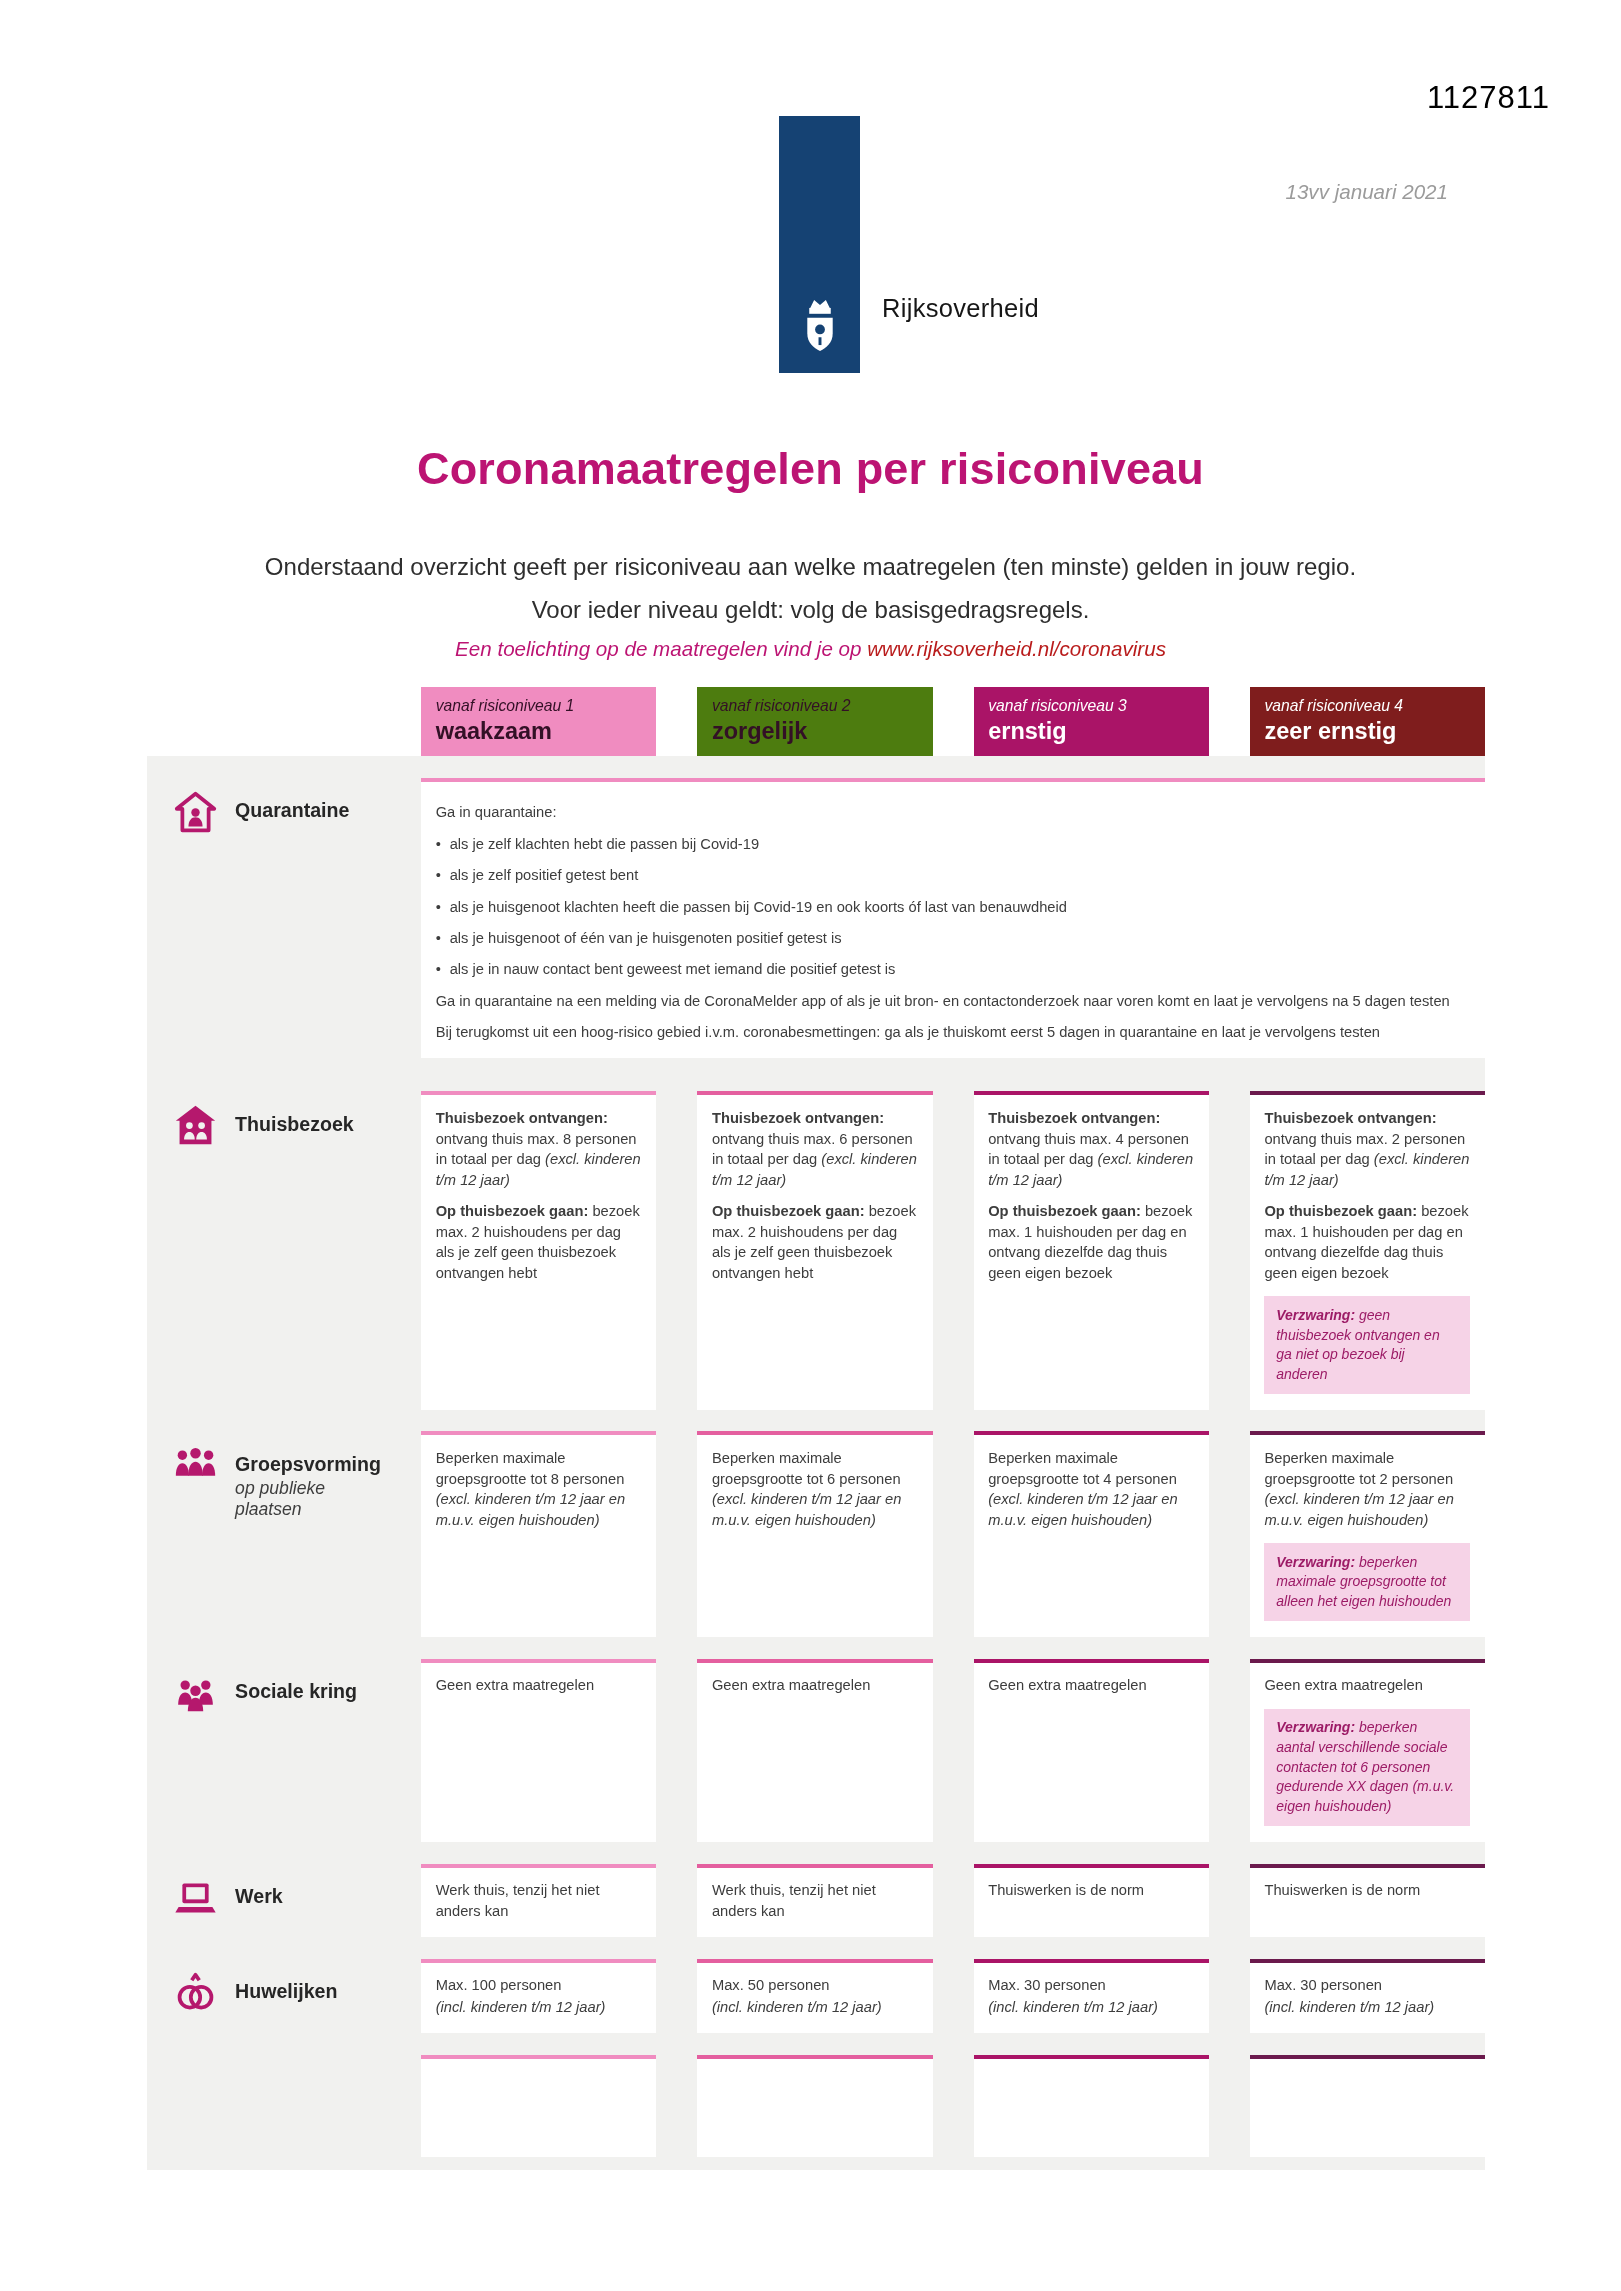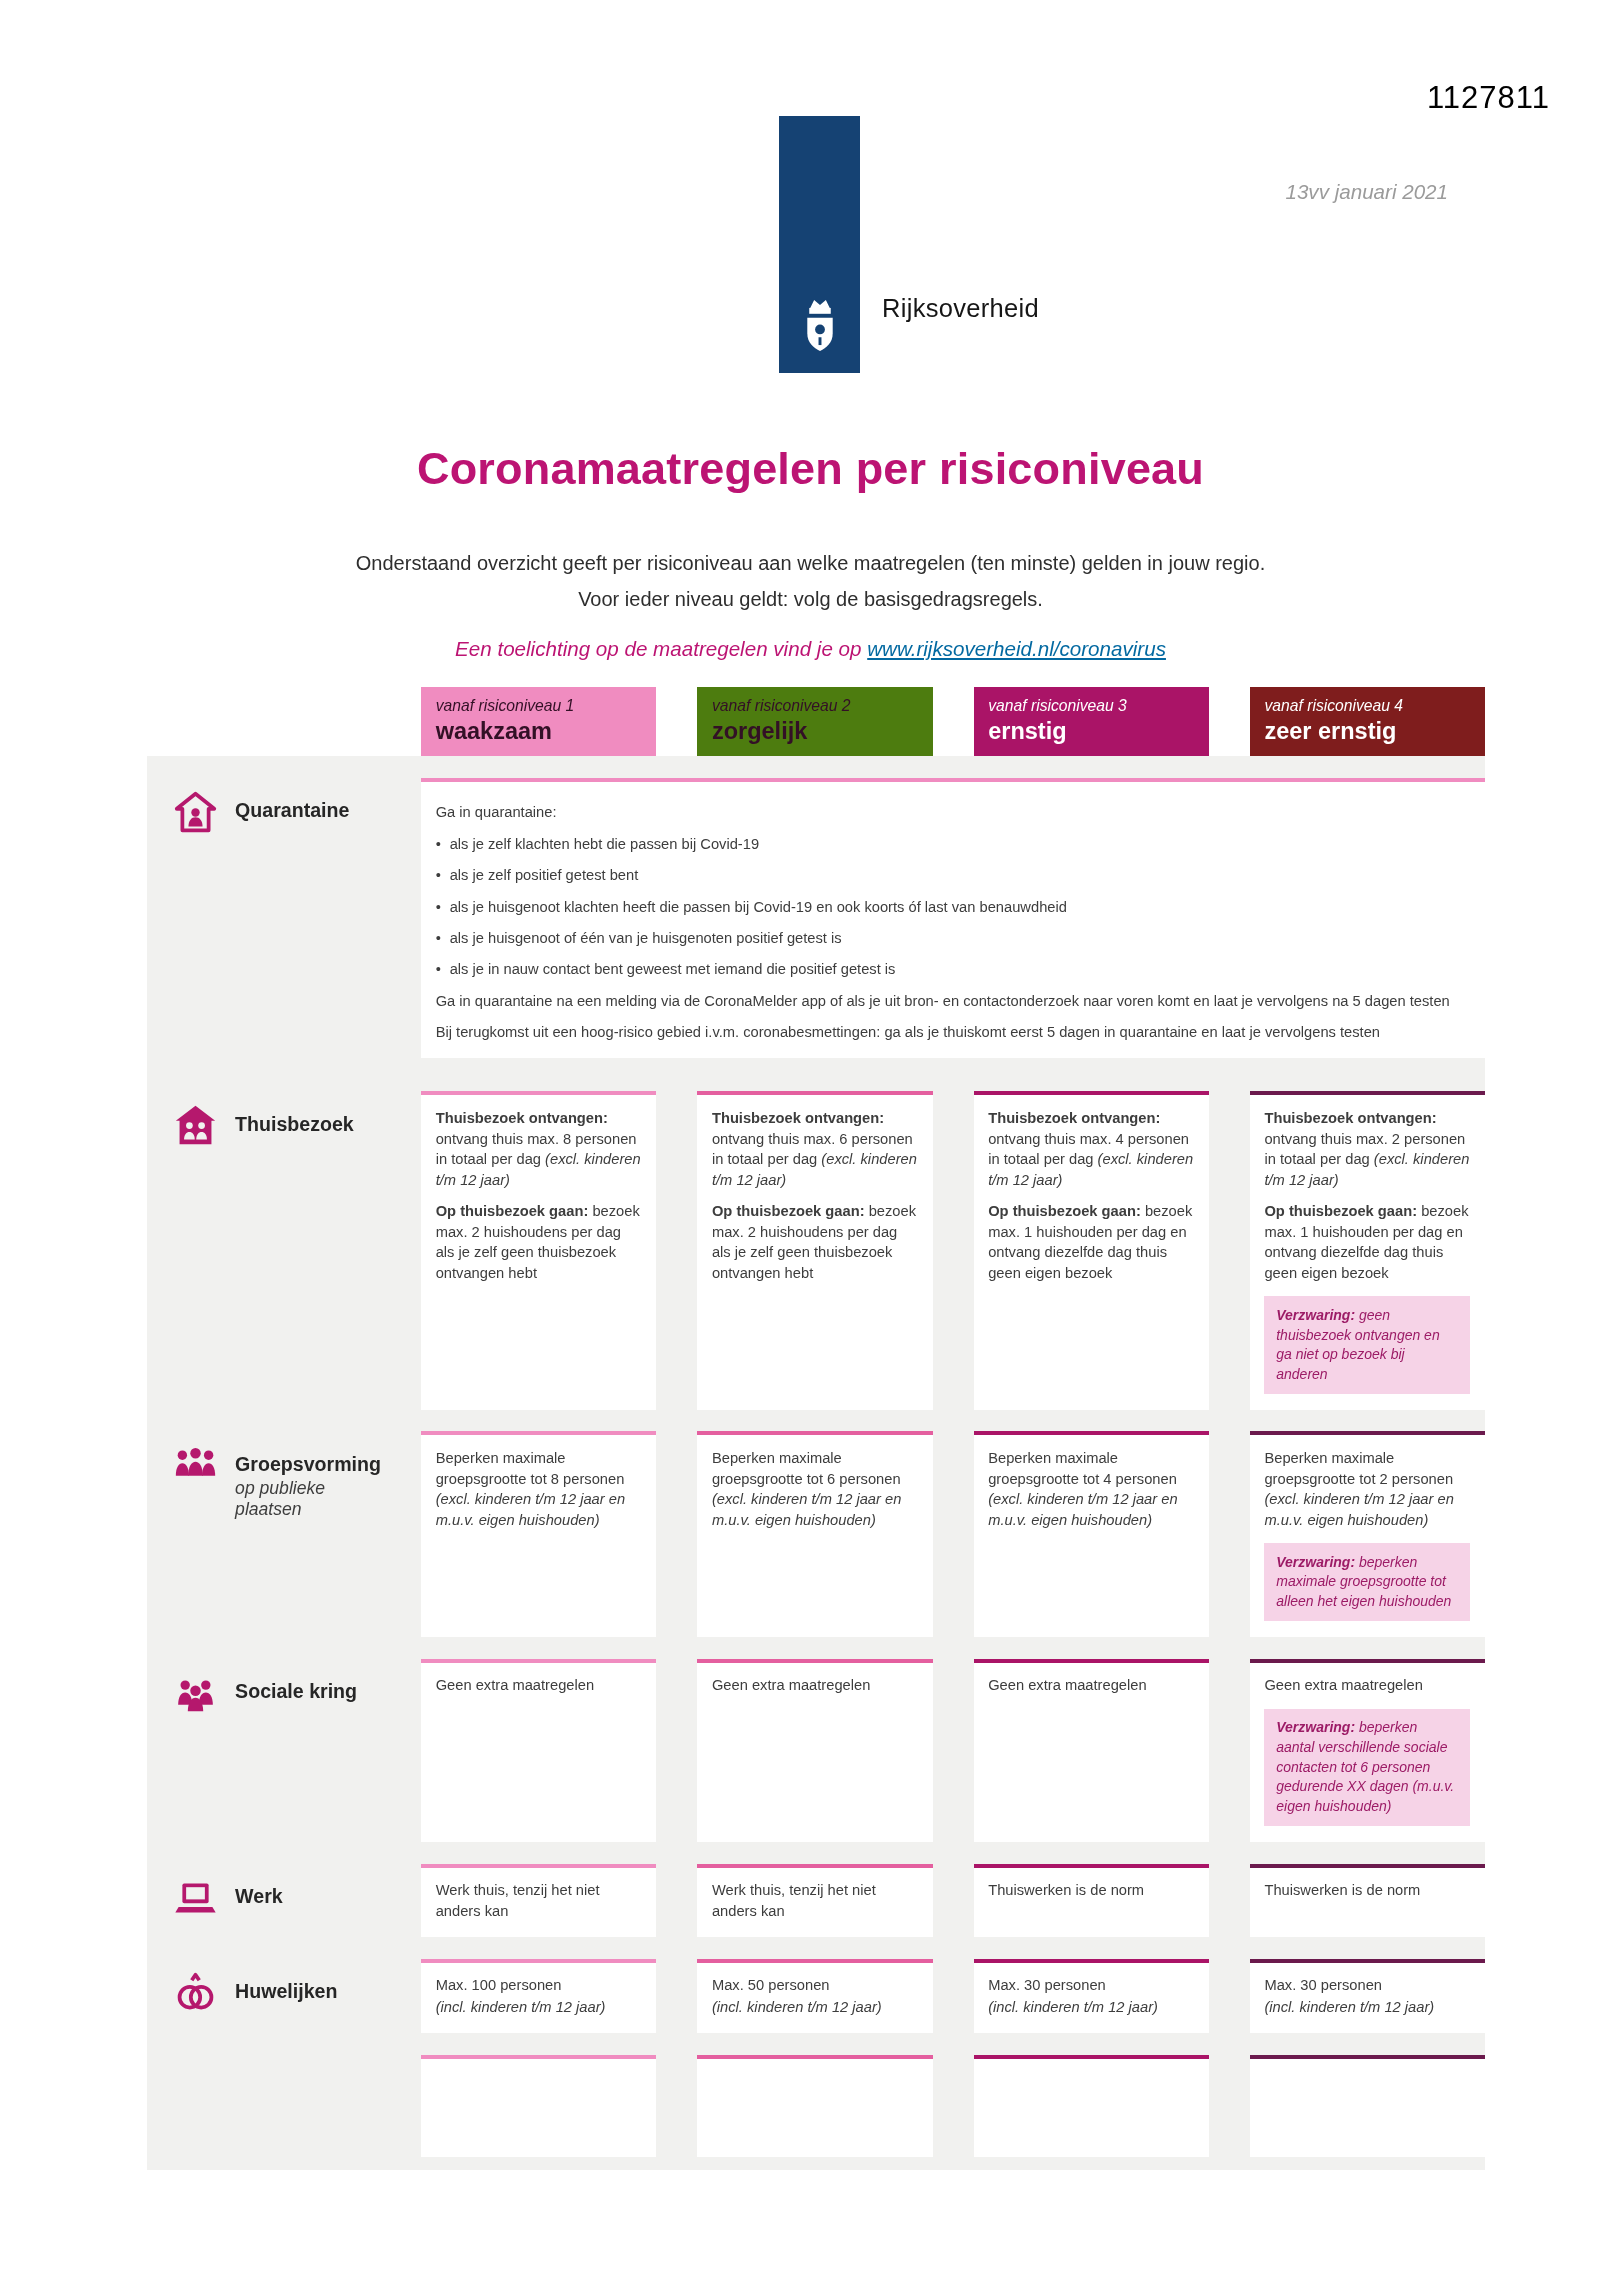--- a/index.html
+++ b/index.html
@@ -14,23 +14,23 @@
   .doc-date   { position:absolute; top:180px; right:173px; font-size:20.6px; font-style:italic; color:#9b9b9b; }
 
   .logo-ribbon { position:absolute; left:779px; top:116px; width:81px; height:257px; background:#154273; }
   .logo-crest  { position:absolute; left:50%; transform:translateX(-50%); bottom:13.7px; width:43px; height:65px; }
   .logo-wordmark { position:absolute; left:882px; top:294px; font-size:25.5px; color:#161616; letter-spacing:0.3px; }
 
   .page-title {
     position:absolute; top:443px; left:0; width:100%; text-align:center;
     font-size:45px; font-weight:bold; color:#bc1473; letter-spacing:0.2px;
   }
-  .intro-block { position:absolute; top:545px; left:0; width:100%; text-align:center; font-size:20px; color:#2e2e2e; line-height:1.8; }
+  .intro-block { position:absolute; top:545px; left:0; width:100%; text-align:center; font-size:24px; color:#2e2e2e; line-height:1.8; }
   .link-line { position:absolute; top:637px; left:0; width:100%; text-align:center; font-size:20.6px; font-style:italic; color:#bc1473; }
-  .link-line a { color:#0369a1; text-decoration:underline; cursor:pointer; }
+  .link-line a { color:#b91c1c; cursor:pointer; }
 
   
   .table-area { position:absolute; left:147px; top:687px; width:1338px; }
   .grid { display:grid; grid-template-columns:233px repeat(4, 1fr); column-gap:41px; }
 
   .level-header { padding:9.8px 14.7px 11.8px; }
   .level-pre  { font-style:italic; font-size:15.7px; line-height:1.2; }
   .level-name { font-weight:bold; font-size:23.5px; margin-top:2.9px; line-height:1.1; }
   .lv1 { background:#f08cc0; color:#331026; }
   .lv2 { background:#4d7c0f; color:#331026; }

